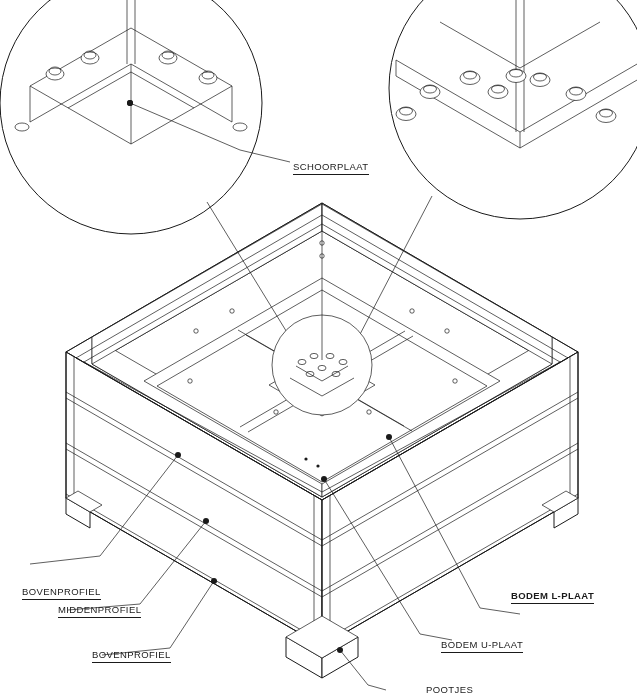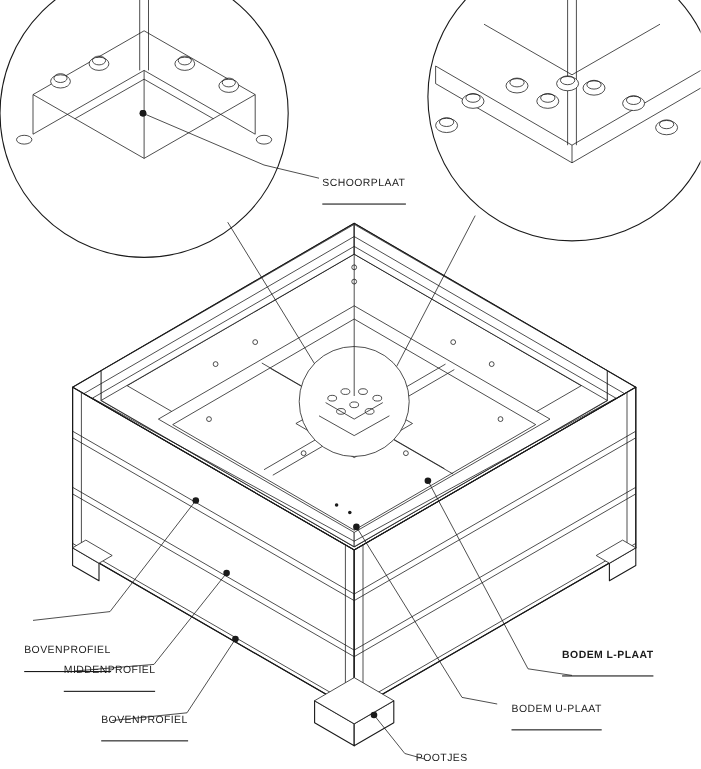--- a/index.html
+++ b/index.html
@@ -27,25 +27,26 @@
     height: 699px;
   }
   .lbl {
     position: absolute;
     font-family: "Liberation Sans", sans-serif;
     font-size: 9.5px;
     letter-spacing: 0.4px;
     color: #1a1a1a;
     white-space: nowrap;
     border-bottom: 1px solid #1a1a1a;
-    padding-bottom: 13px;
+    padding-bottom: 2px;
     line-height: 11px;
   }
   .lbl.noline {
     border-bottom: none;
+    margin-left: 48px;
   }
 </style>
 </head>
 <body>
 
 <div id="stage">
 
   <svg id="drawing" viewBox="0 0 637 699">
     <defs>
       <style>
@@ -255,17 +256,17 @@
   <div class="lbl" style="left:293px; top:161px;">SCHOORPLAAT</div>
 
   <div class="lbl" style="left:22px; top:586px;">BOVENPROFIEL</div>
 
   <div class="lbl" style="left:58px; top:604px;">MIDDENPROFIEL</div>
 
   <div class="lbl" style="left:92px; top:649px;">BOVENPROFIEL</div>
 
   <div class="lbl noline" style="left:378px; top:684px;">POOTJES</div>
 
-  <div class="lbl" style="left:441px; top:639px;margin-left:24px;">BODEM U-PLAAT</div>
+  <div class="lbl" style="left:441px; top:639px;">BODEM U-PLAAT</div>
 
   <div class="lbl" style="left:511px; top:590px;font-weight:bold;">BODEM L-PLAAT</div>
 
 </div>
 
 </body></html>

